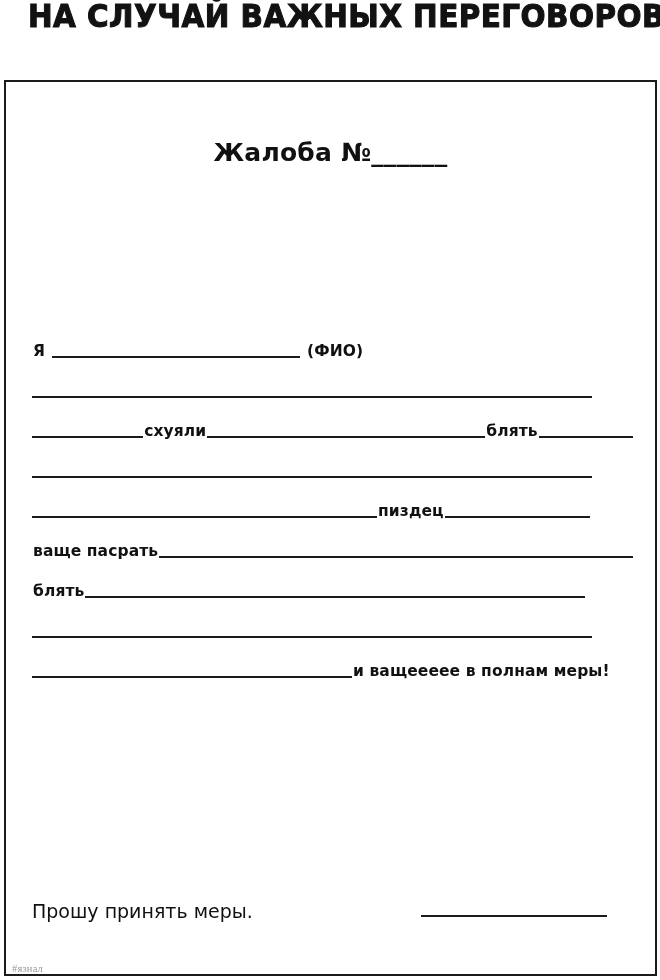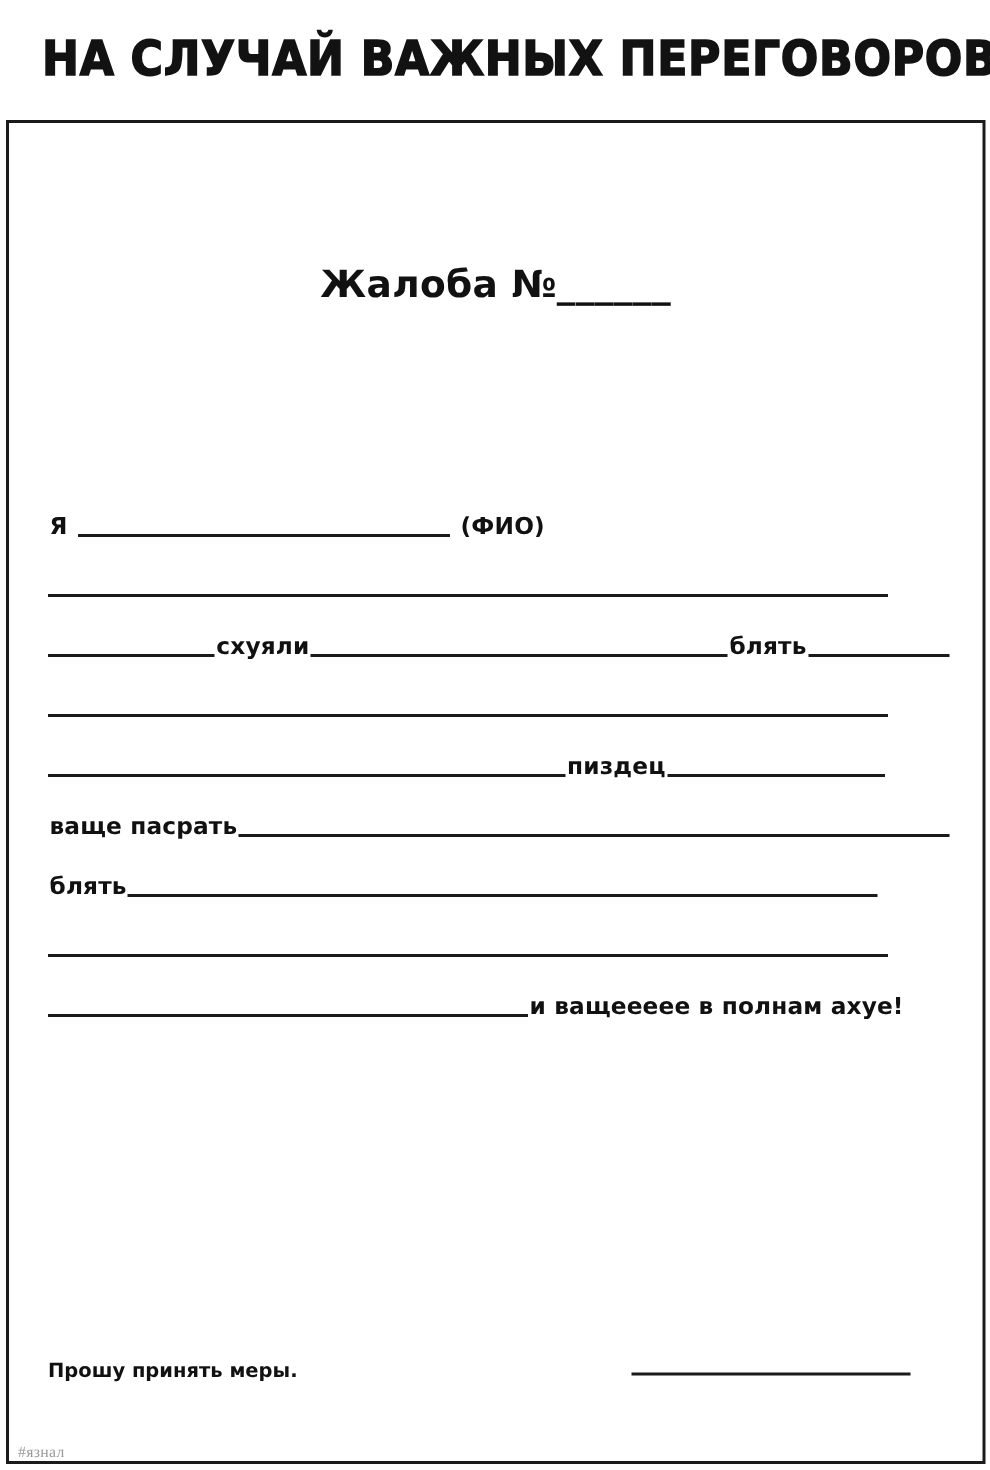--- a/index.html
+++ b/index.html
@@ -15,21 +15,20 @@
     overflow: hidden;
     position: relative;
   }
 
   
   .banner {
     height: 78px;
     box-sizing: border-box;
     padding: 0 0 0 28px;
     display: flex;
-    align-items: center;
   }
   .banner-title {
     font-family: "DejaVu Sans", sans-serif;
     font-weight: 700;
     font-size: 32px;
     letter-spacing: 0.5px;
     line-height: 1;
     color: #121212;
     transform: scaleX(0.92);
     transform-origin: left center;
@@ -54,21 +53,20 @@
     text-align: center;
   }
   .form-title {
     display: inline-block;
     font-family: "DejaVu Sans", sans-serif;
     font-weight: 700;
     font-size: 25px;
     letter-spacing: 0.2px;
     color: #111111;
     white-space: pre;
-    margin-top: 37px;
   }
 
   
   .lines {
     position: absolute;
     left: 26px;
     right: 22px;
     top: 240px;
   }
   .frow {
@@ -109,22 +107,22 @@
     position: absolute;
     left: 26px;
     right: 22px;
     bottom: 52px;
     display: flex;
     align-items: flex-end;
     justify-content: space-between;
   }
   .footer-text {
     font-family: "DejaVu Sans", sans-serif;
-    font-weight: 700;
-    font-size: 13px;
+    font-weight: 400;
+    font-size: 19px;
     color: #111111;
     white-space: nowrap;
   }
   .sign-rule {
     width: 186px;
     border-bottom: 2.2px solid #1b1b1b;
     height: 0;
     margin-bottom: 5px;
     margin-right: 26px;
   }
@@ -194,21 +192,21 @@
       <span class="rule w-bl"></span>
     </div>
 
 
     <div class="frow">
       <span class="rule w-full"></span>
     </div>
 
     <div class="frow">
       <span class="rule w-vash"></span>
-      <span class="txt">и ващеееее в полнам ахуе!</span>
+      <span class="txt">и ващеееее в полнам меры!</span>
     </div>
 
   </div>
 
   <div class="footer">
     <span class="footer-text">Прошу принять меры.</span>
     <span class="sign-rule"></span>
   </div>
 
 </div>

